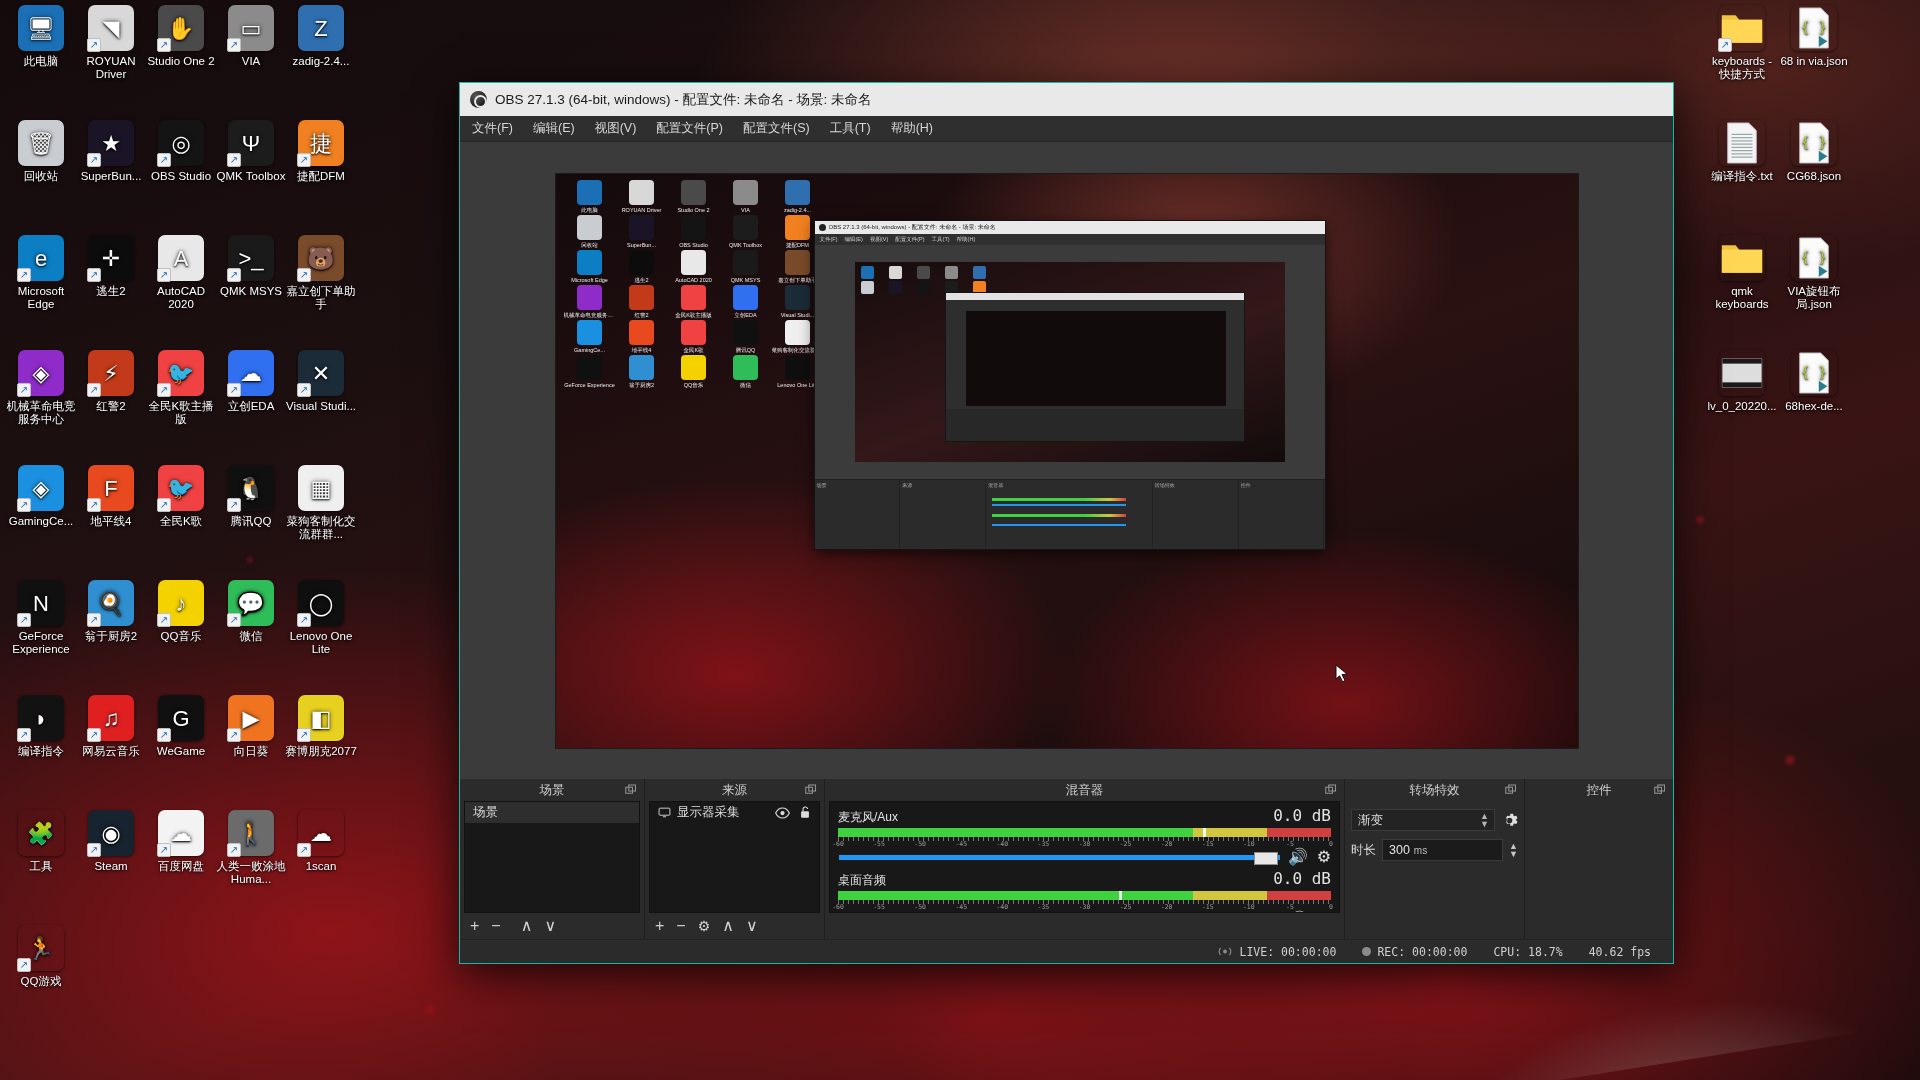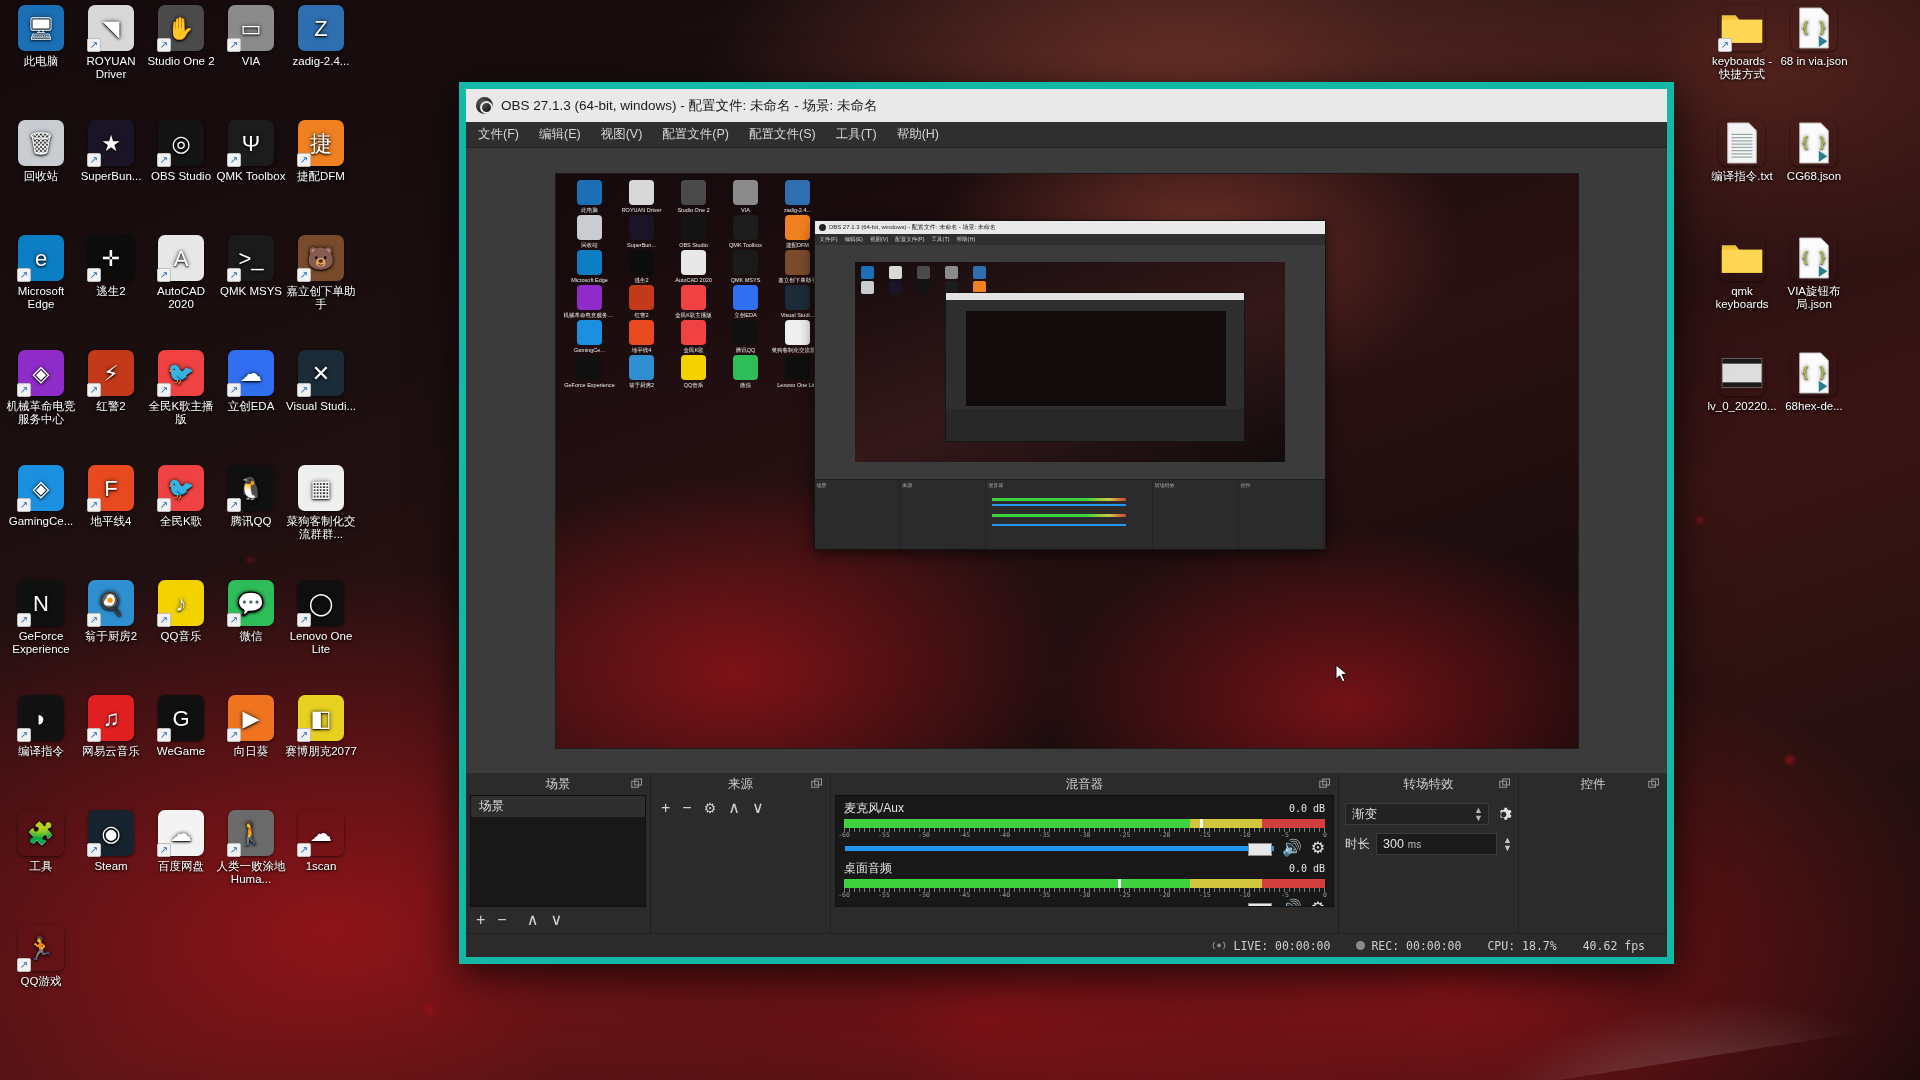--- a/index.html
+++ b/index.html
@@ -62,21 +62,21 @@
     color:#1763b8;font-size:10px;line-height:12px;text-align:center;text-shadow:none;
   }
   .dicon .label{ white-space:normal; word-break:break-word; }
 
   
   #obs{
     position:absolute; left:459px; top:82px; width:1215px; height:882px;
     background:#2b2b2b;
     box-shadow:0 10px 40px rgba(0,0,0,.75);
     display:flex; flex-direction:column;
-    border:7px solid #14b8a6;
+    border:1px solid #14b8a6;
   }
   #obs-title{
     height:33px; background:#e9e9e9; color:#1b1b1b;
     display:flex; align-items:center; padding:0 10px;
     font-size:13.5px; flex:0 0 auto;
   }
   #obs-title .appicon{
     width:17px;height:17px;border-radius:50%;
     background:radial-gradient(circle at 35% 32%,#5a5a5a,#1a1a1a 70%);
     margin-right:8px; position:relative; flex:0 0 auto;
@@ -164,21 +164,21 @@
     color:#dcdcdc;font-size:12.5px;gap:6px;
   }
   .list-item.sel{ background:#2e2e2e; }
   .list-item .grow{flex:1;}
 
   
   #mixer-body{ background:#181818;border:1px solid #111;margin:0 4px;flex:1;padding:4px 8px 0 8px;position:relative;overflow:hidden;}
   .track{ margin-bottom:4px; }
   .track-top{display:flex;align-items:baseline;color:#e3e3e3;font-size:12px;}
   .track-top .nm{flex:1;}
-  .track-top .db{font-family:"DejaVu Sans Mono",monospace;font-size:10px;color:#e3e3e3;text-align:right;}
+  .track-top .db{font-family:"DejaVu Sans Mono",monospace;font-size:16px;color:#e3e3e3;text-align:right;}
   .meter{height:9px;margin-top:2px;position:relative;background:#0b0b0b;}
   .meter .fill{position:absolute;left:0;top:0;bottom:0;}
   .ticks{height:9px;position:relative;margin-top:0px;}
   .ticks .t{position:absolute;top:0;font-size:6.5px;color:#9a9a9a;font-family:"DejaVu Sans Mono",monospace;transform:translateX(-50%);}
   .ticks::before{content:"";position:absolute;left:0;right:0;top:0;height:4px;
     background:repeating-linear-gradient(90deg,#777 0 1px,transparent 1px 5px);}
   .slider-row{display:flex;align-items:center;gap:8px;margin-top:3px;}
   .slider{flex:1;height:7px;background:#2196f3;position:relative;border:1px solid #1a1a1a;}
   .slider .knob{position:absolute;right:2px;top:-3px;width:24px;height:13px;background:#e8e8e8;border:1px solid #8d8d8d;}
   .spk,.cog{color:#e0e0e0;font-size:16px;line-height:16px;cursor:default;}
@@ -811,20 +811,38 @@
     </div>
 
     <div class="dock" style="flex:0 0 180px;">
       <div class="dock-hdr">
         <span>来源</span>
         <svg class="float" viewBox="0 0 16 14">
           <rect x="1" y="4" width="9" height="8" fill="none" stroke="#b5b5b5" stroke-width="1.4"></rect>
           <rect x="5" y="1" width="9" height="8" fill="none" stroke="#b5b5b5" stroke-width="1.4"></rect>
         </svg>
       </div>
+      <div class="dock-body">
+        <div class="list-item">
+          <svg width="13" height="13" viewBox="0 0 24 24">
+            <rect x="2" y="4" width="20" height="13" rx="1.5" fill="none" stroke="#cfcfcf" stroke-width="1.8"></rect>
+            <rect x="9" y="19" width="6" height="1.8" fill="#cfcfcf"></rect>
+          </svg>
+          <span>显示器采集</span>
+          <span class="grow"></span>
+          <svg width="15" height="12" viewBox="0 0 24 18">
+            <path d="M12 1C5 1 1 9 1 9s4 8 11 8 11-8 11-8-4-8-11-8z" fill="none" stroke="#dcdcdc" stroke-width="1.8"></path>
+            <circle cx="12" cy="9" r="3.4" fill="#dcdcdc"></circle>
+          </svg>
+          <svg width="12" height="13" viewBox="0 0 18 20" style="margin-left:3px">
+            <rect x="3" y="8" width="12" height="10" rx="1.4" fill="#dcdcdc"></rect>
+            <path d="M6 8V5.5A3.5 3.5 0 0113 4.6" fill="none" stroke="#dcdcdc" stroke-width="1.8"></path>
+          </svg>
+        </div>
+      </div>
       <div class="dock-foot">
         <span>+</span>
         <span>−</span>
         <span style="font-size:14px">⚙</span>
         <span>∧</span>
         <span>∨</span>
       </div>
     </div>
 
     <div class="dock" style="flex:1 1 auto;">

